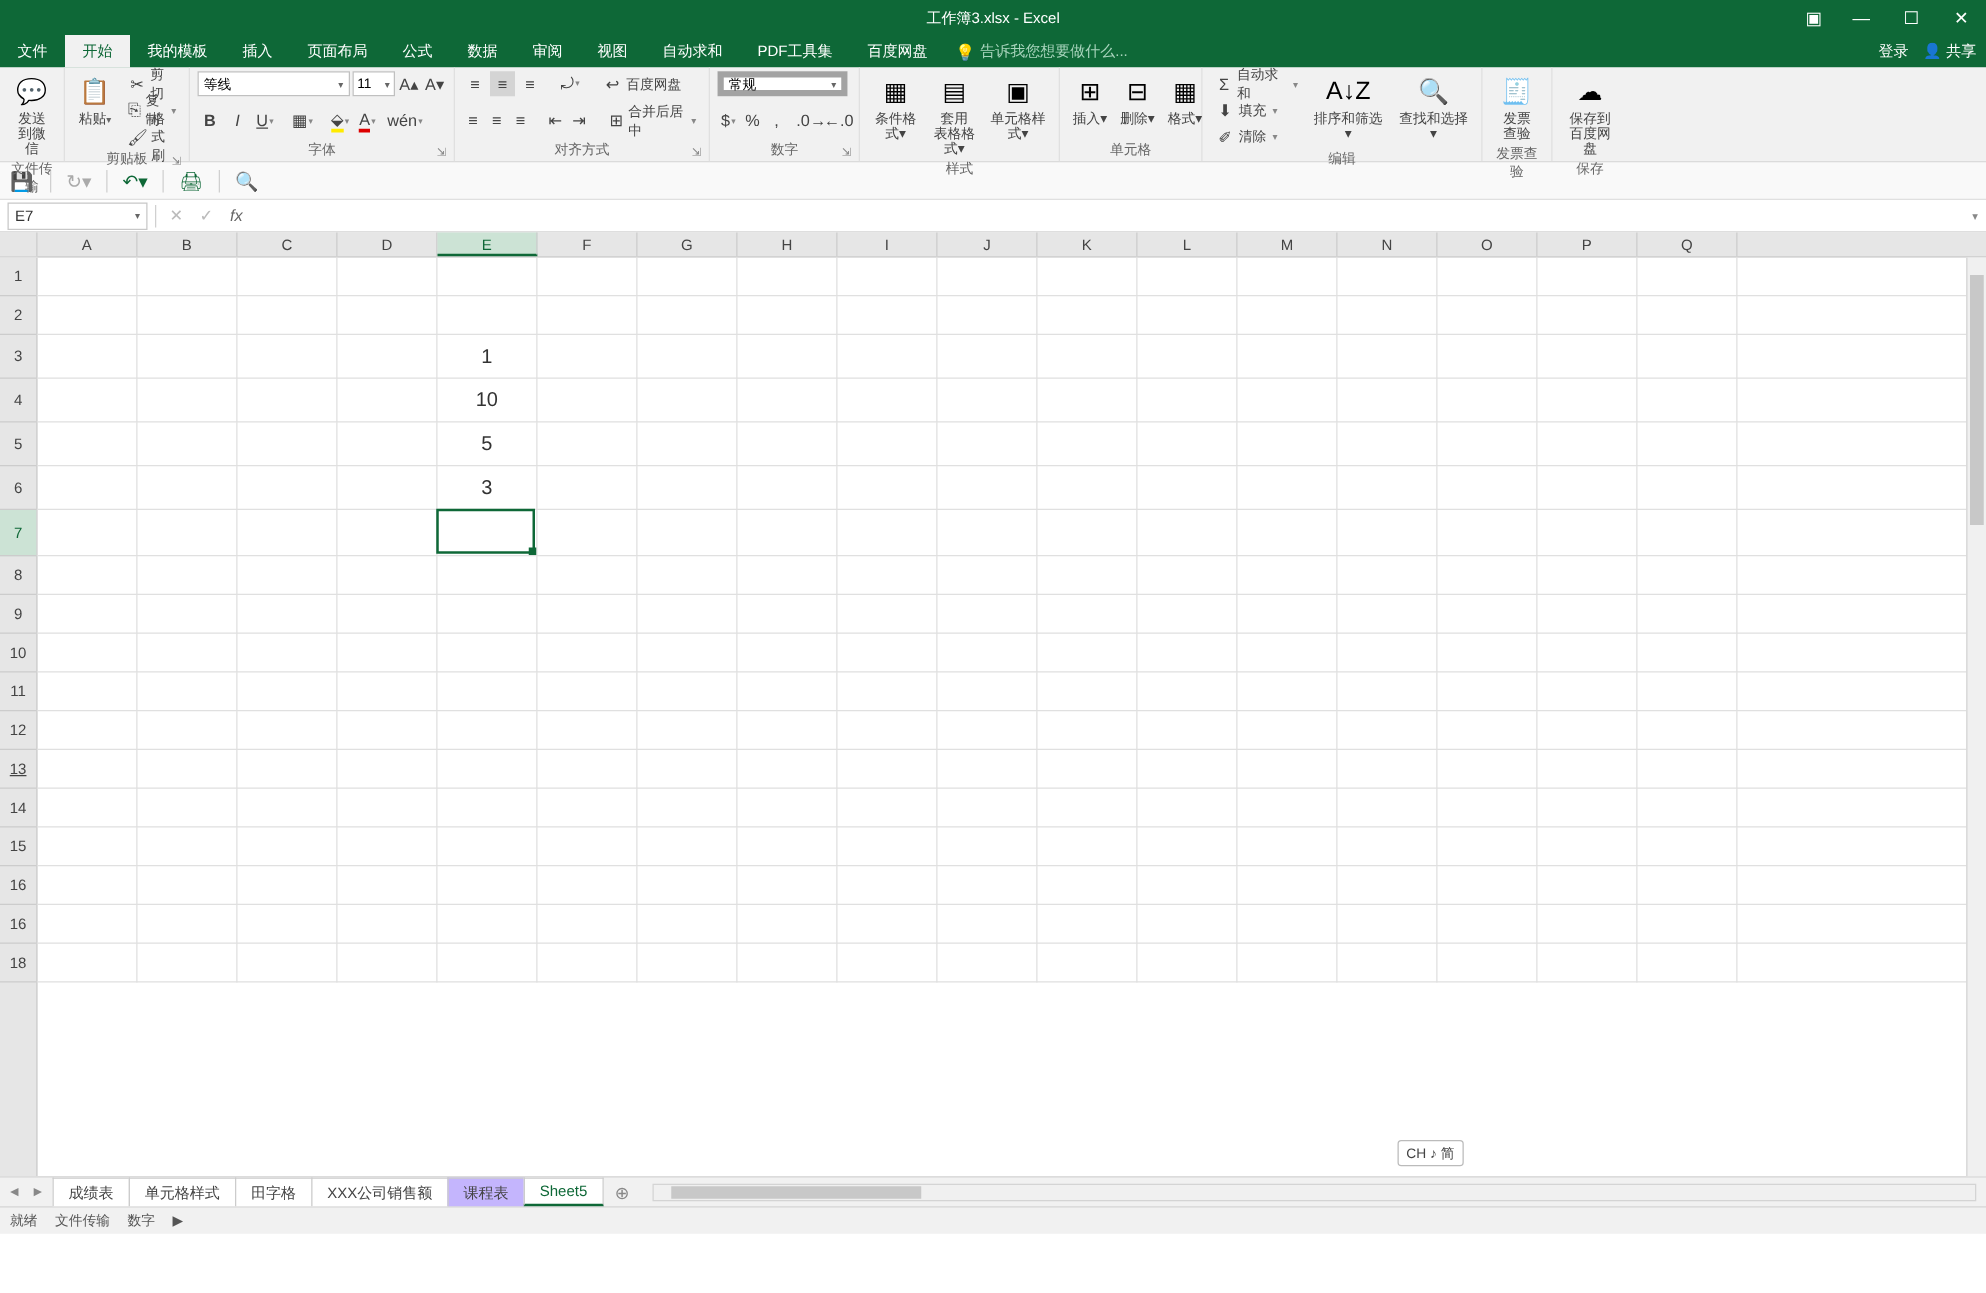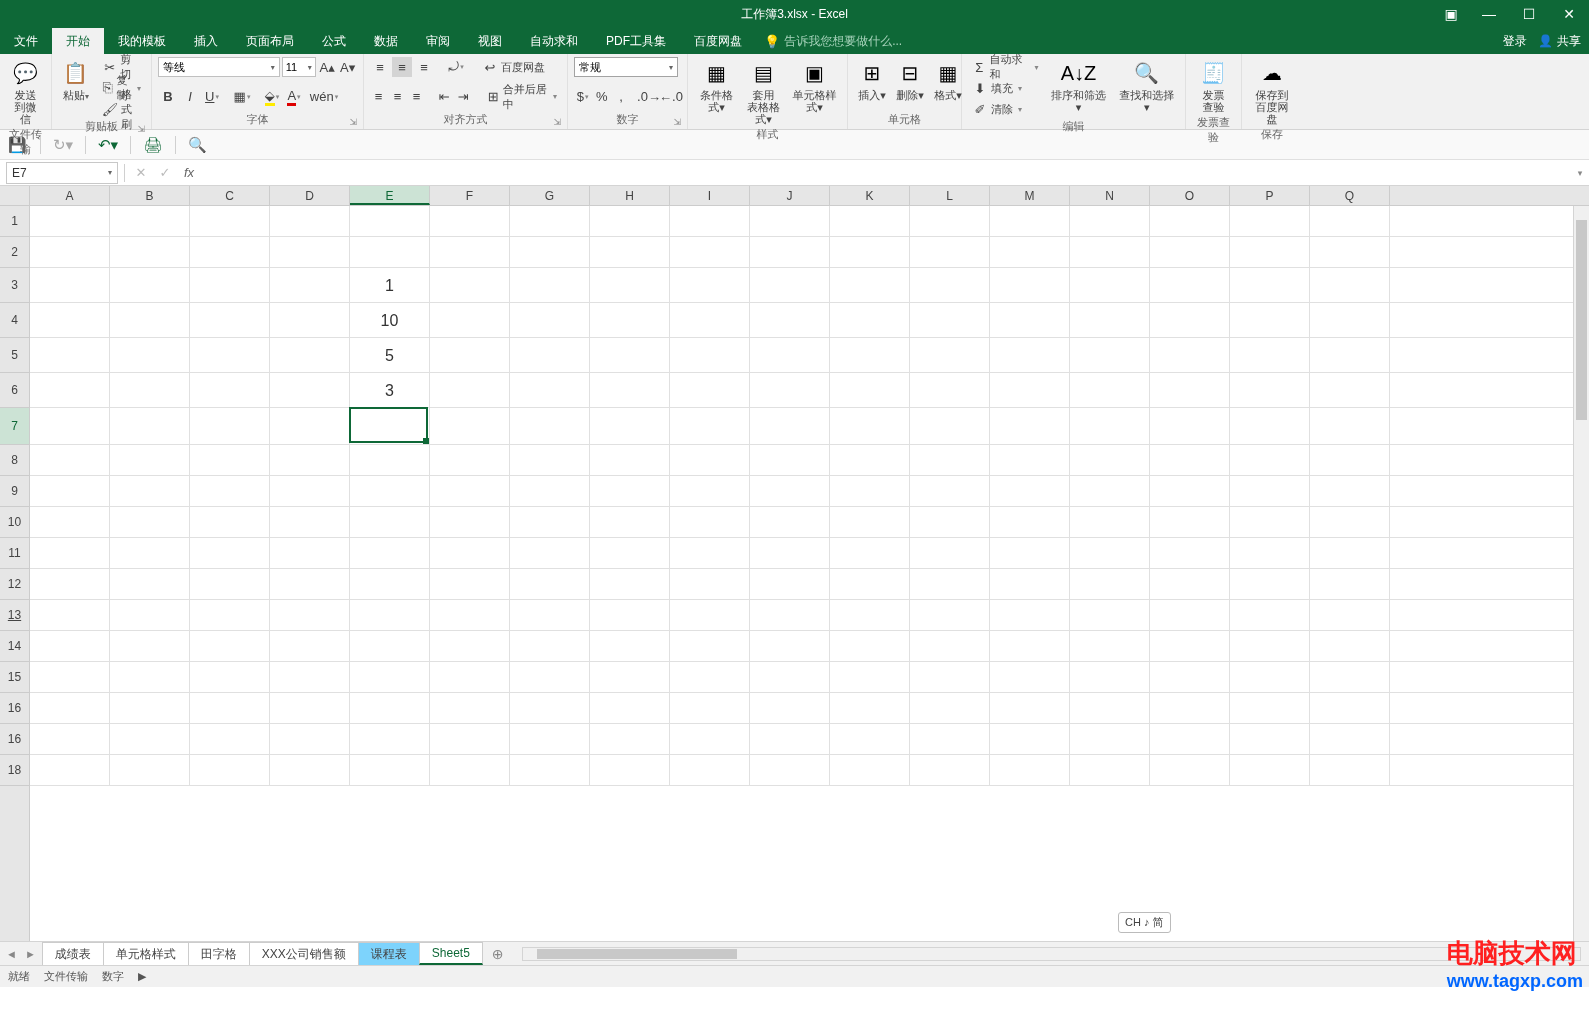--- a/index.html
+++ b/index.html
@@ -25,21 +25,21 @@
 .ribbon-group .group-label .launcher { position: absolute; right: 0; bottom: 2px; font-size: 9px; color: #888; }
 .ribbon-row { display: flex; align-items: center; gap: 2px; }
 .ribbon-btn-lg { display: flex; flex-direction: column; align-items: center; gap: 2px; padding: 2px 4px; min-width: 36px; }
 .ribbon-btn-lg .icon { width: 28px; height: 28px; display: flex; align-items: center; justify-content: center; font-size: 20px; }
 .ribbon-btn-lg .label { font-size: 11px; color: #444; text-align: center; line-height: 12px; }
 .ribbon-btn-sm { display: flex; align-items: center; gap: 3px; padding: 2px 4px; font-size: 11px; color: #444; height: 20px; }
 .ribbon-btn-sm .icon { width: 16px; height: 16px; display: flex; align-items: center; justify-content: center; font-size: 13px; }
 .ribbon-btn-sm .dd { font-size: 8px; color: #888; margin-left: 2px; }
 .font-name { width: 130px; height: 20px; border: 1px solid #c0c0c0; background: #fff; font-size: 11px; padding: 0 4px; display: flex; align-items: center; justify-content: space-between; }
 .font-size { width: 36px; height: 20px; border: 1px solid #c0c0c0; background: #fff; font-size: 11px; padding: 0 3px; display: flex; align-items: center; justify-content: space-between; }
-.num-format { width: 104px; height: 20px; border: 1px solid #a3a3a3; background: #fff; font-size: 11px; padding: 0 4px; display: flex; align-items: center; justify-content: space-between; }
+.num-format { width: 104px; height: 20px; border: 5px solid #a3a3a3; background: #fff; font-size: 11px; padding: 0 4px; display: flex; align-items: center; justify-content: space-between; }
 .dd-arrow { font-size: 8px; color: #666; }
 .icon-btn { width: 20px; height: 20px; display: flex; align-items: center; justify-content: center; font-size: 13px; color: #444; }
 .icon-btn.dd::after { content: "▾"; font-size: 7px; color: #888; margin-left: 1px; }
 
 .qat { height: 30px; background: #f9f9f9; border-bottom: 1px solid #e0e0e0; display: flex; align-items: center; padding: 0 8px; gap: 12px; }
 .qat .icon { width: 20px; height: 20px; display: flex; align-items: center; justify-content: center; font-size: 15px; color: #0e6837; }
 .qat .sep { width: 1px; height: 18px; background: #d0d0d0; }
 
 .formula-bar { height: 26px; border-bottom: 1px solid #d4d4d4; display: flex; align-items: center; }
 .name-box { width: 112px; height: 22px; border: 1px solid #c8c8c8; margin: 0 2px 0 6px; display: flex; align-items: center; justify-content: space-between; padding: 0 5px; font-size: 12px; color: #333; background: #fff; }
@@ -63,21 +63,21 @@
 .active-cell-border { position: absolute; border: 2px solid #0e6837; pointer-events: none; }
 .active-cell-border::after { content: ""; position: absolute; right: -3px; bottom: -3px; width: 6px; height: 6px; background: #0e6837; }
 
 .vscroll { position: absolute; right: 0; top: 20px; bottom: 0; width: 16px; background: #f0f0f0; border-left: 1px solid #d4d4d4; }
 .vscroll .thumb { position: absolute; top: 14px; left: 2px; right: 2px; height: 200px; background: #c8c8c8; }
 
 .sheet-tabs { height: 24px; border-top: 1px solid #d4d4d4; display: flex; align-items: center; background: #f1f1f1; }
 .sheet-tabs .nav { display: flex; padding: 0 6px; gap: 8px; color: #888; font-size: 11px; }
 .sheet-tabs .tablist { display: flex; height: 100%; }
 .sheet-tabs .stTab { padding: 0 12px; font-size: 12px; color: #444; background: #fff; border: 1px solid #ccc; border-bottom: none; display: flex; align-items: center; margin-right: -1px; }
-.sheet-tabs .stTab.orange { background: #7dd3fc; }
+.sheet-tabs .stTab.orange { background: #c4b5fd; }
 .sheet-tabs .stTab.active { border-bottom: 2px solid #0e6837; color: #0e6837; background: #fff; }
 .sheet-tabs .add { padding: 0 10px; color: #888; font-size: 14px; }
 .sheet-tabs .hscroll { flex: 1; margin: 0 8px; height: 14px; background: #f0f0f0; border: 1px solid #d4d4d4; position: relative; }
 .sheet-tabs .hscroll .thumb { position: absolute; left: 14px; top: 1px; bottom: 1px; width: 200px; background: #c8c8c8; }
 
 .statusbar { height: 22px; background: #f1f1f1; border-top: 1px solid #d4d4d4; display: flex; align-items: center; padding: 0 8px; font-size: 11px; color: #555; gap: 14px; }
 
 .ime-badge { position: absolute; border: 1px solid #bbb; background: #fff; padding: 2px 6px; font-size: 11px; color: #444; border-radius: 3px; display: flex; align-items: center; gap: 3px; }
 
 .watermark { position: absolute; right: 6px; bottom: 42px; display: flex; align-items: center; gap: 6px; }
@@ -775,17 +775,13 @@
 </div>
 
 <div class="statusbar">
   <span>就绪</span>
   <span>文件传输</span>
   <span>数字</span>
   <span>▶</span>
 </div>
 
 <div class="watermark">
-  <div class="txt">
-    <div class="l1">电脑技术网</div>
-    <div class="l2">www.tagxp.com</div>
-  </div>
 </div>
 
 </body></html>

